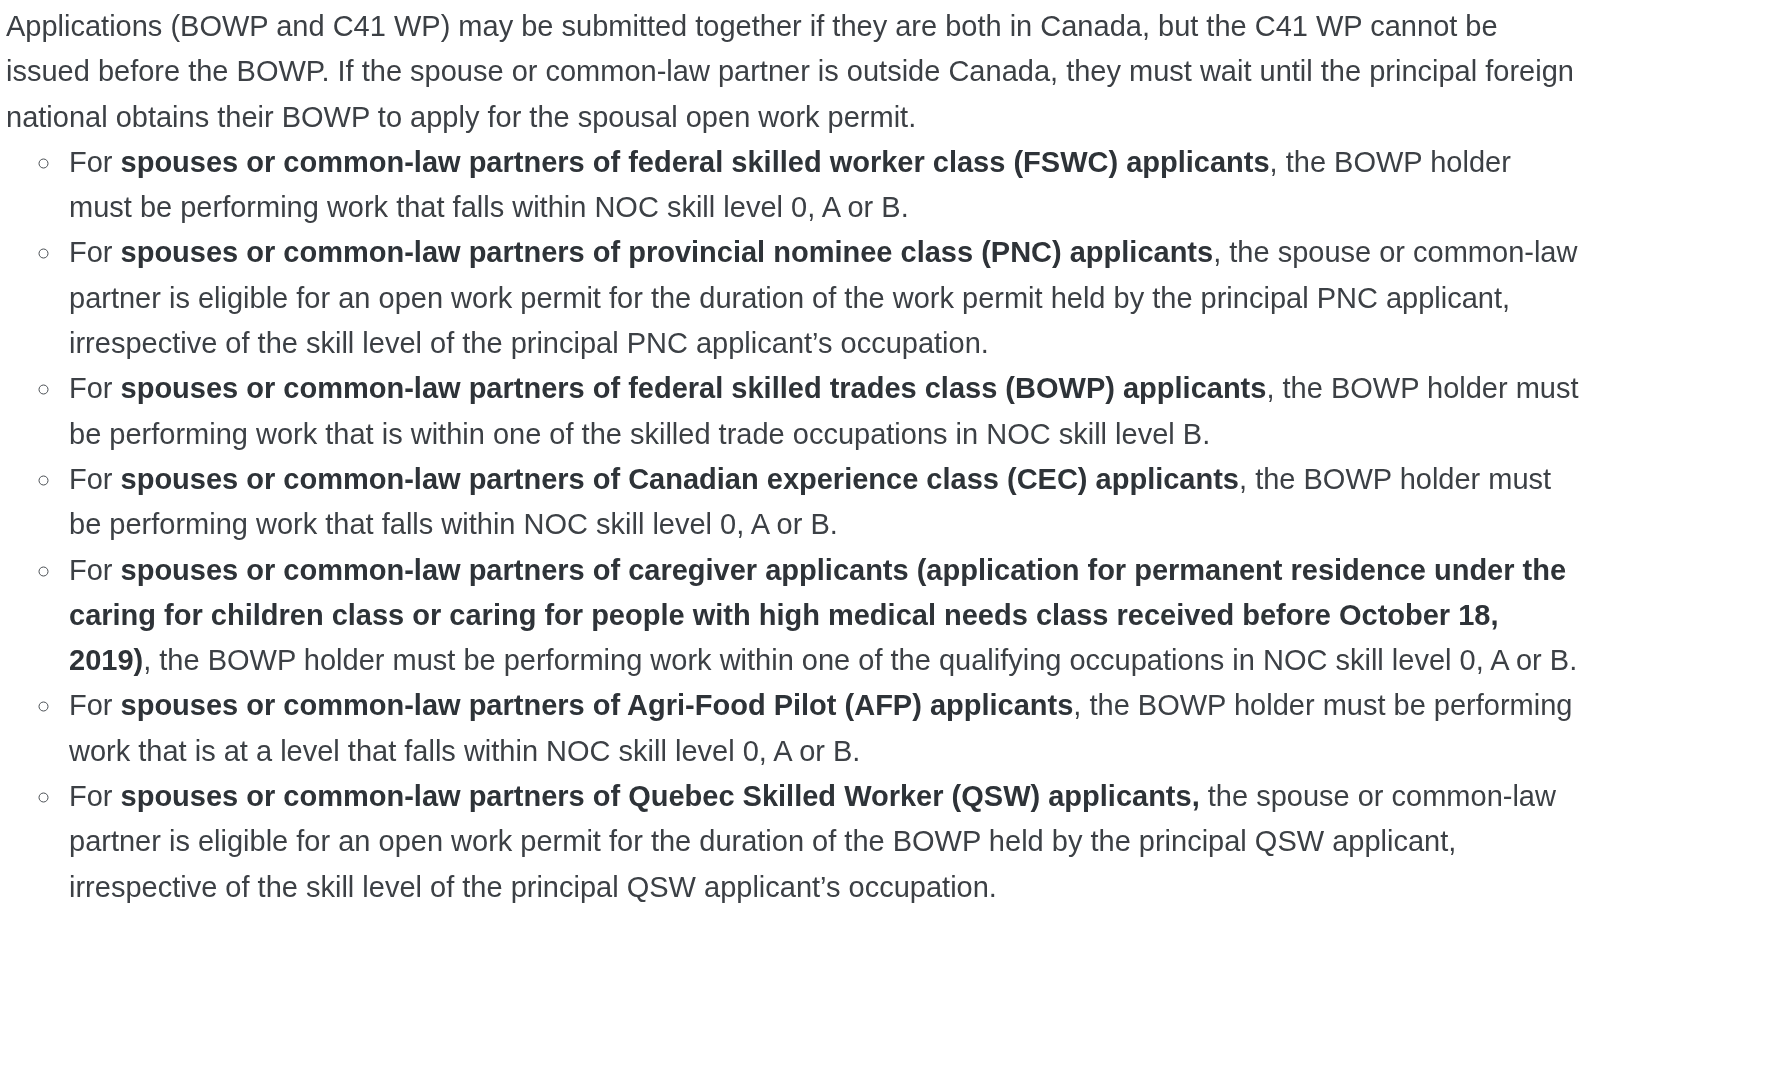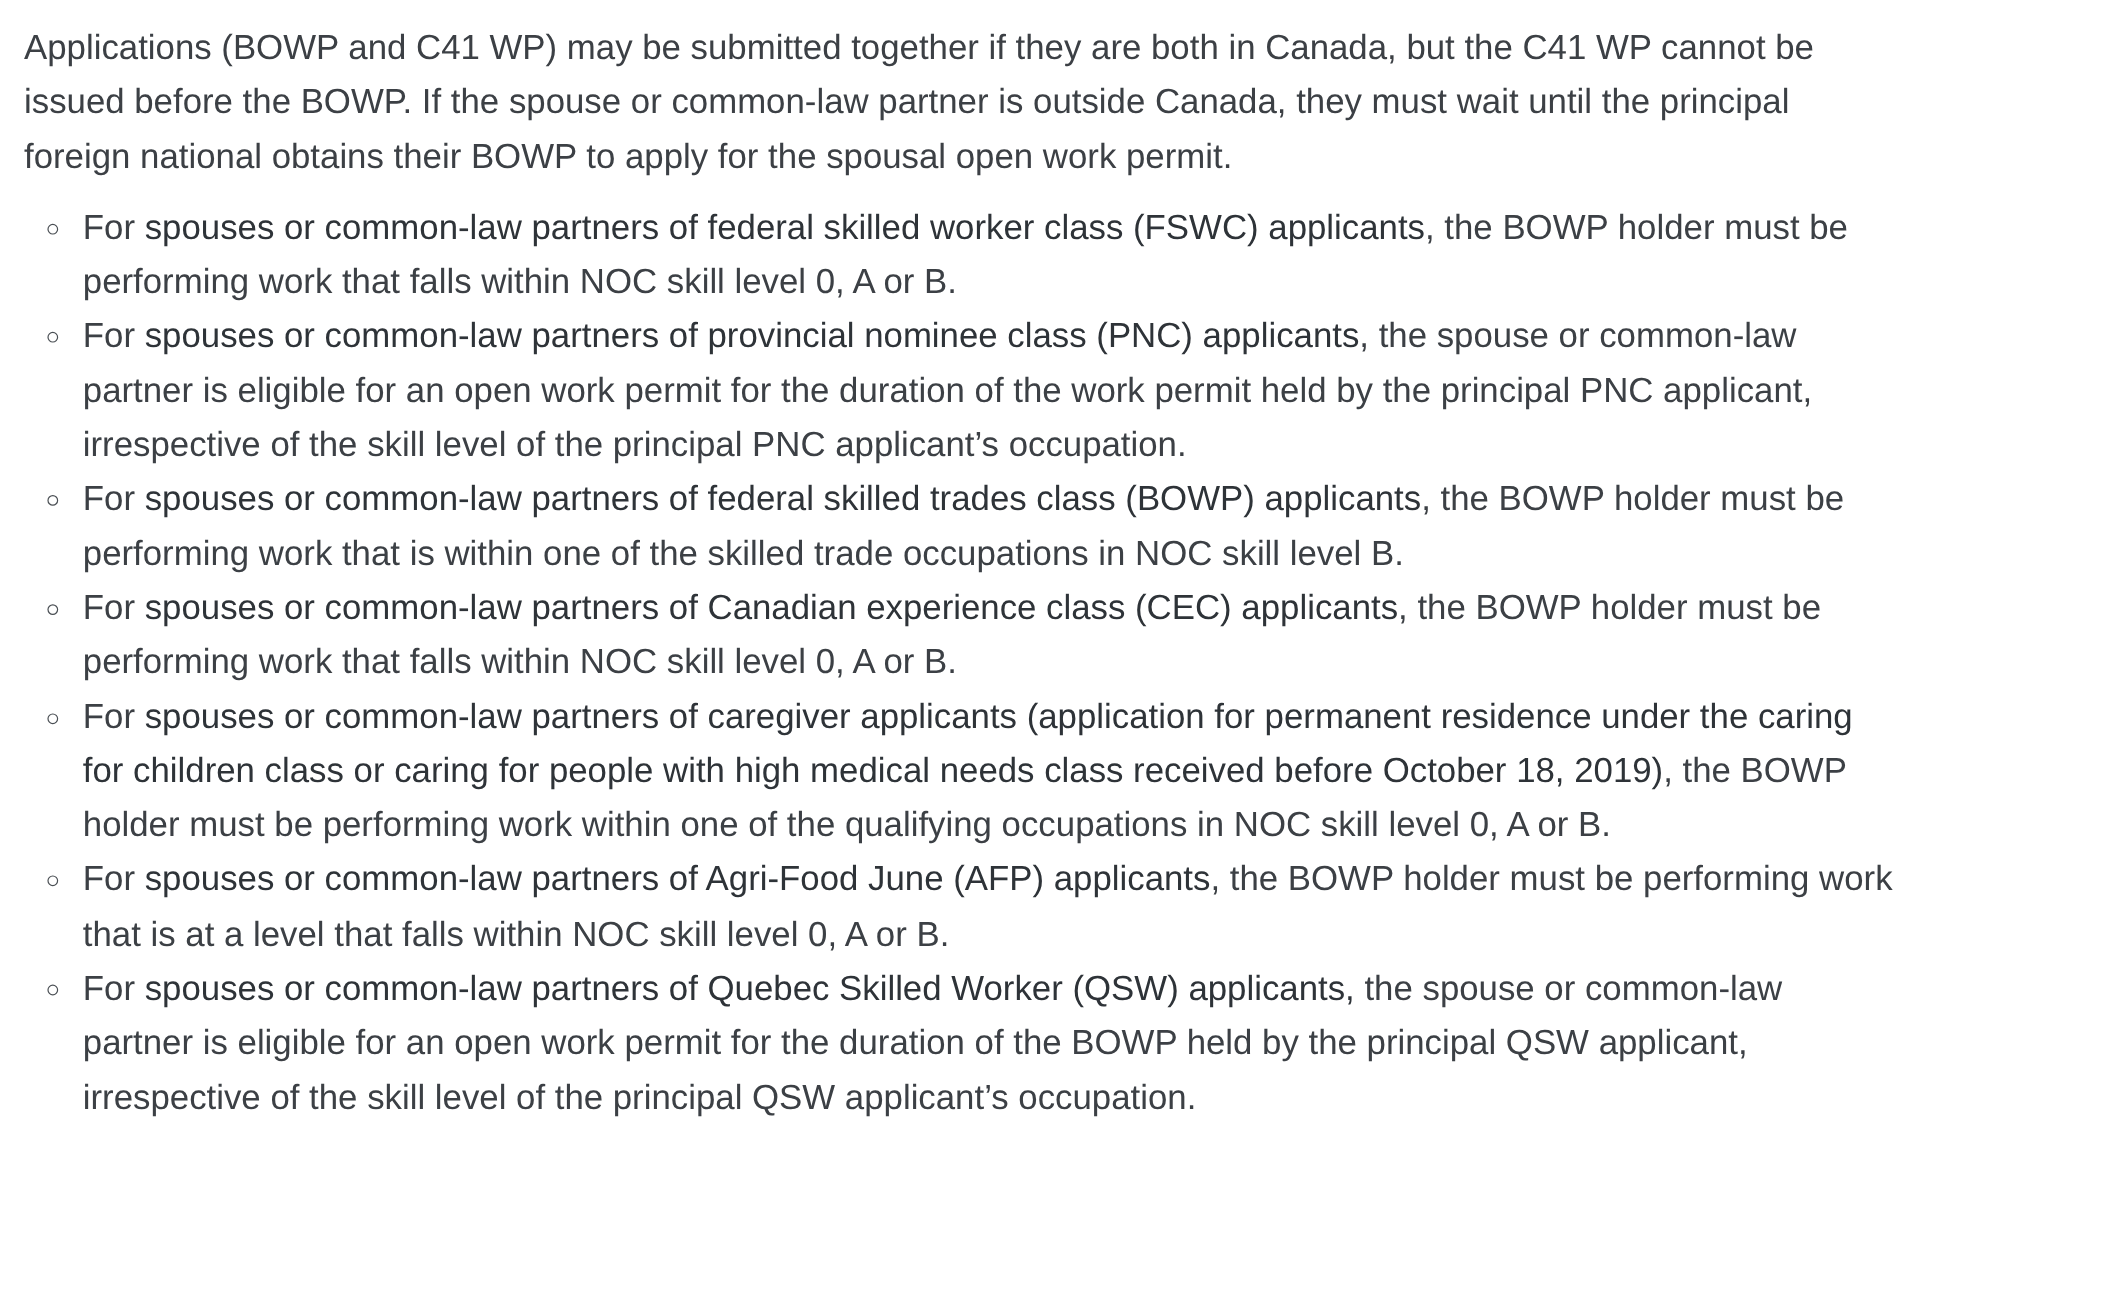--- a/index.html
+++ b/index.html
@@ -12,35 +12,35 @@
     height: 1088px;
     box-sizing: border-box;
     padding: 4px 185px 0 6px;
     font-family: "Liberation Sans", "DejaVu Sans", sans-serif;
     font-size: 29px;
     line-height: 45.3px;
     color: #3c4045;
     overflow: hidden;
   }
   .intro {
-    margin: 14px;
+    margin: 0;
   }
   ul.bullets {
     margin: 0;
     padding: 0 0 0 57px;
     list-style-type: circle;
   }
   ul.bullets li {
     padding-left: 6px;
   }
   ul.bullets li::marker {
     color: #4a4f54;
   }
   strong {
-    font-weight: 400;
+    font-weight: 700;
     color: #2e3338;
   }
 </style>
 </head>
 <body>
 
 <div class="page">
 
   <p class="intro">Applications (BOWP and C41 WP) may be submitted together if they are both in Canada, but the C41 WP cannot be issued before the BOWP. If the spouse or common-law partner is outside Canada, they must wait until the principal foreign national obtains their BOWP to apply for the spousal open work permit.</p>
 
@@ -49,19 +49,19 @@
     <li><span>For </span><strong>spouses or common-law partners of federal skilled worker class (FSWC) applicants</strong><span>, the BOWP holder must be performing work that falls within NOC skill level 0, A or B.</span></li>
 
     <li><span>For </span><strong>spouses or common-law partners of provincial nominee class (PNC) applicants</strong><span>, the spouse or common-law partner is eligible for an open work permit for the duration of the work permit held by the principal PNC applicant, irrespective of the skill level of the principal PNC applicant’s occupation.</span></li>
 
     <li><span>For </span><strong>spouses or common-law partners of federal skilled trades class (BOWP) applicants</strong><span>, the BOWP holder must be performing work that is within one of the skilled trade occupations in NOC skill level B.</span></li>
 
     <li><span>For </span><strong>spouses or common-law partners of Canadian experience class (CEC) applicants</strong><span>, the BOWP holder must be performing work that falls within NOC skill level 0, A or B.</span></li>
 
     <li><span>For </span><strong>spouses or common-law partners of caregiver applicants (application for permanent residence under the caring for children class or caring for people with high medical needs class received before October 18, 2019)</strong><span>, the BOWP holder must be performing work within one of the qualifying occupations in NOC skill level 0, A or B.</span></li>
 
-    <li><span>For </span><strong>spouses or common-law partners of Agri-Food June (AFP) applicants</strong><span>, the BOWP holder must be performing work that is at a level that falls within NOC skill level 0, A or B.</span></li>
+    <li><span>For </span><strong>spouses or common-law partners of Agri-Food Pilot (AFP) applicants</strong><span>, the BOWP holder must be performing work that is at a level that falls within NOC skill level 0, A or B.</span></li>
 
     <li><span>For </span><strong>spouses or common-law partners of Quebec Skilled Worker (QSW) applicants,</strong><span> the spouse or common-law partner is eligible for an open work permit for the duration of the BOWP held by the principal QSW applicant, irrespective of the skill level of the principal QSW applicant’s occupation.</span></li>
 
   </ul>
 
 </div>
 
 </body></html>

